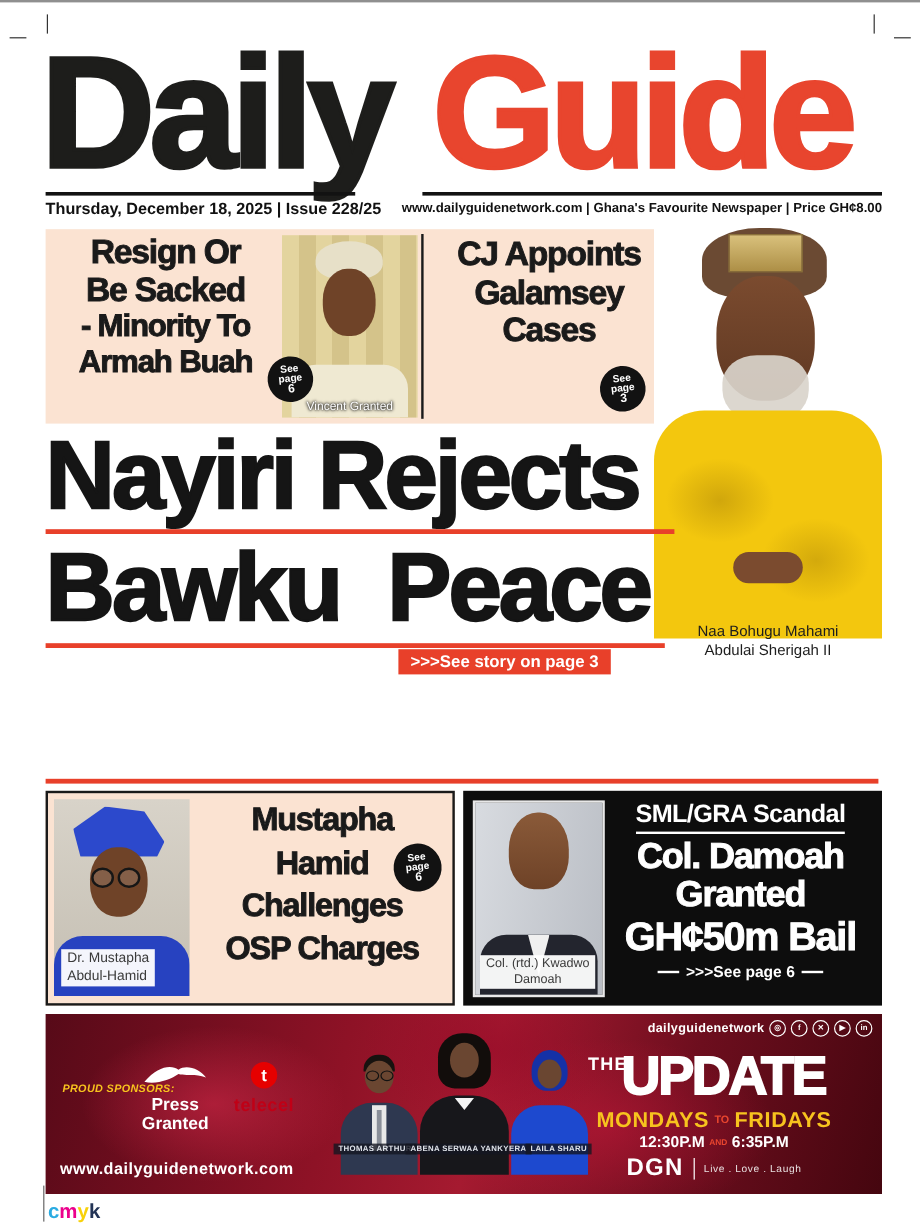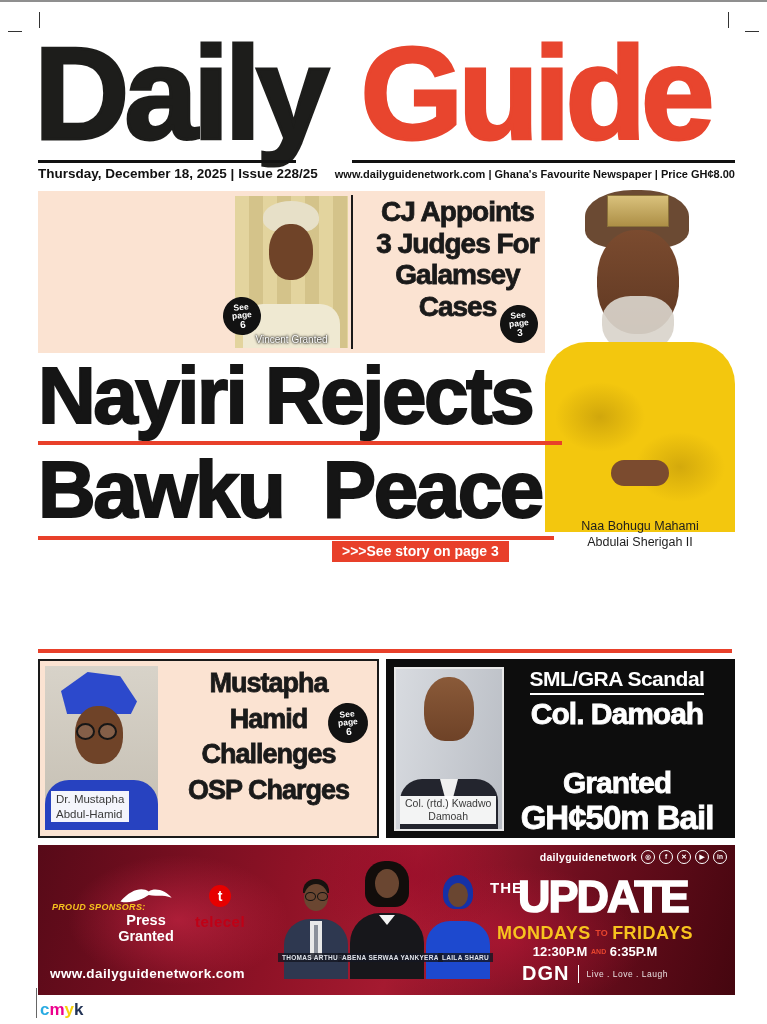--- a/index.html
+++ b/index.html
@@ -109,35 +109,40 @@
   <div class="abs crop" style="left:745px;top:31px;width:14px;height:1px;"></div>
   <div class="abs crop" style="left:36px;top:988px;width:1px;height:30px;background:#666;"></div>
 
   <div class="abs mast"><span class="blk">Daily</span><span class="red">Guide</span></div>
   <div class="abs mrule" style="left:38px;width:258px;"></div>
   <div class="abs mrule" style="left:352px;width:383px;"></div>
   <div class="abs dateline" style="left:38px;font-size:13.5px;">Thursday, December 18, 2025 | Issue 228/25</div>
   <div class="abs dateline" style="right:32px;top:168px;font-size:11px;">www.dailyguidenetwork.com  | Ghana's Favourite Newspaper | Price GH¢8.00</div>
 
   <div class="abs panel">
+    <div class="abs ts-h ts1h">
+      <div>Resign Or</div>
+      <div>Be Sacked</div>
+      <div style="font-size:26px;">- Minority To</div>
+      <div style="font-size:26px;">Armah Buah</div>
+    </div>
     <div class="abs vphoto">
       <div class="abs vcap"></div>
       <div class="abs vface"></div>
       <div class="abs vbody"></div>
       <div class="abs vcaption">Vincent Granted</div>
     </div>
     <div class="abs badge" style="left:185px;top:106px;">
       <span class="s1">See</span>
       <span class="s2">page</span>
       <span class="s3">6</span>
     </div>
     <div class="abs vline"></div>
     <div class="abs ts-h ts2h">
       <div>CJ Appoints</div>
-      <div>3 Judges For</div>
       <div>Galamsey</div>
       <div>Cases</div>
     </div>
     <div class="abs badge" style="left:462px;top:114px;">
       <span class="s1">See</span>
       <span class="s2">page</span>
       <span class="s3">3</span>
     </div>
   </div>
 
@@ -195,21 +200,21 @@
       <div class="abs dbody"></div>
       <div class="abs dshirt"></div>
       <div class="abs photo-label" style="left:4px;bottom:5px;font-size:10.5px;text-align:center;">
         <div>Col. (rtd.) Kwadwo</div>
         <div>Damoah</div>
       </div>
     </div>
     <div class="abs brcol">
       <div><span class="kicker">SML/GRA Scandal</span></div>
       <div class="brl" style="font-size:30px;margin-top:3px;">Col. Damoah</div>
-      <div class="brl" style="font-size:30px;margin-top:37px;">Granted</div>
+      <div class="brl" style="font-size:30px;">Granted</div>
       <div class="brl" style="font-size:33px;">GH¢50m Bail</div>
       <div class="seerow">
         <div class="dash"></div>
         <span class="seetxt">&gt;&gt;&gt;See page 6</span>
         <div class="dash"></div>
       </div>
     </div>
   </div>
 
   <div class="abs banner">

